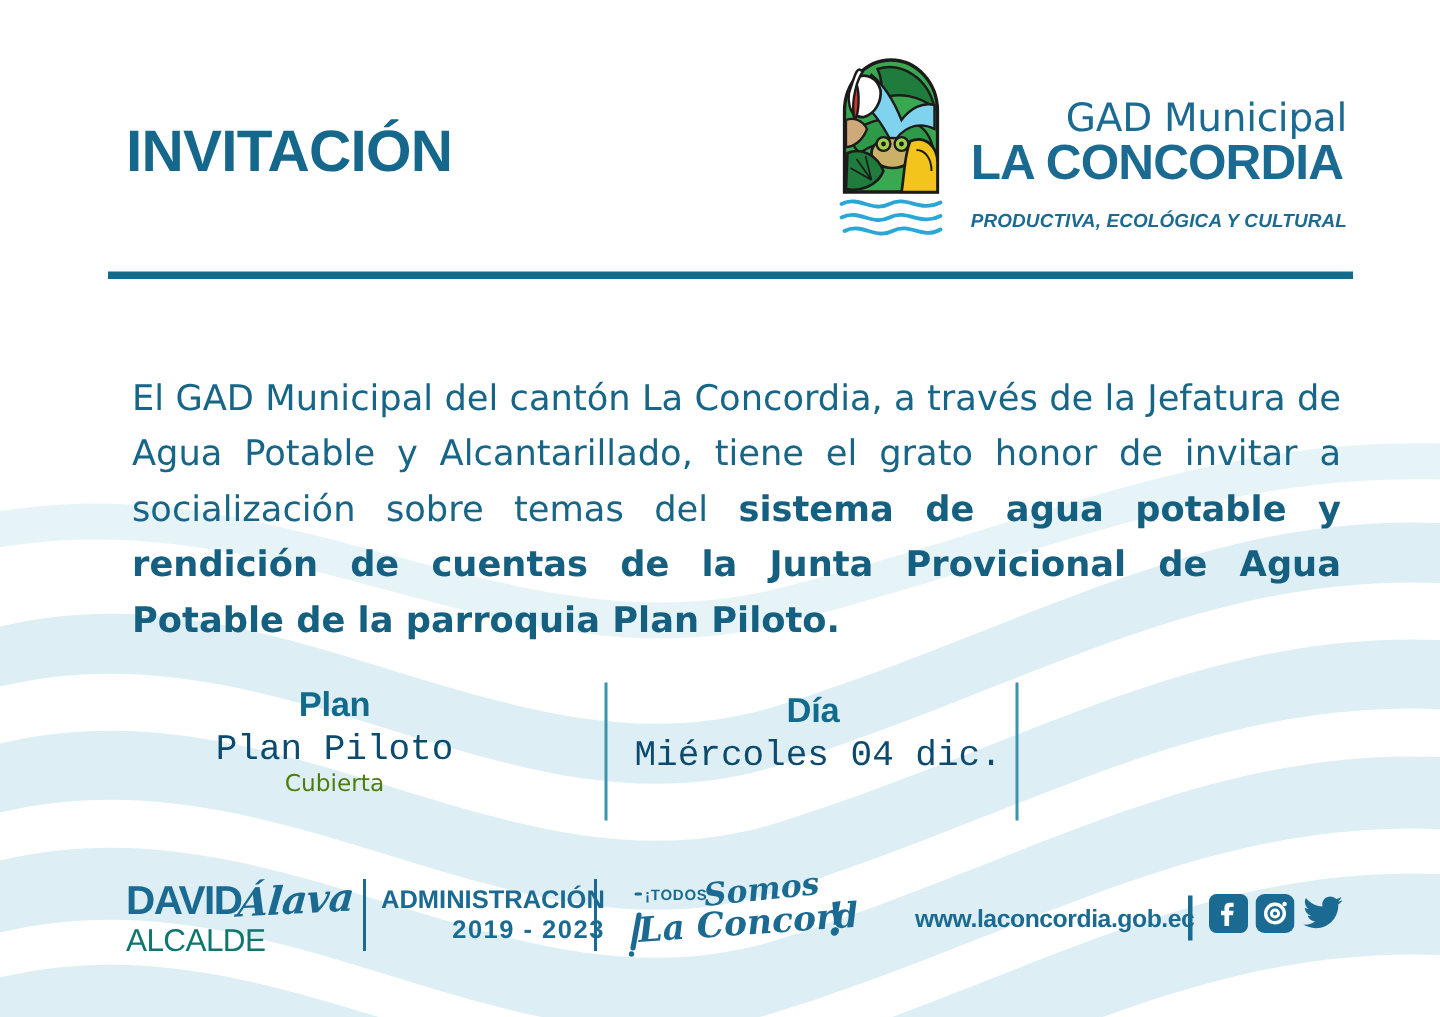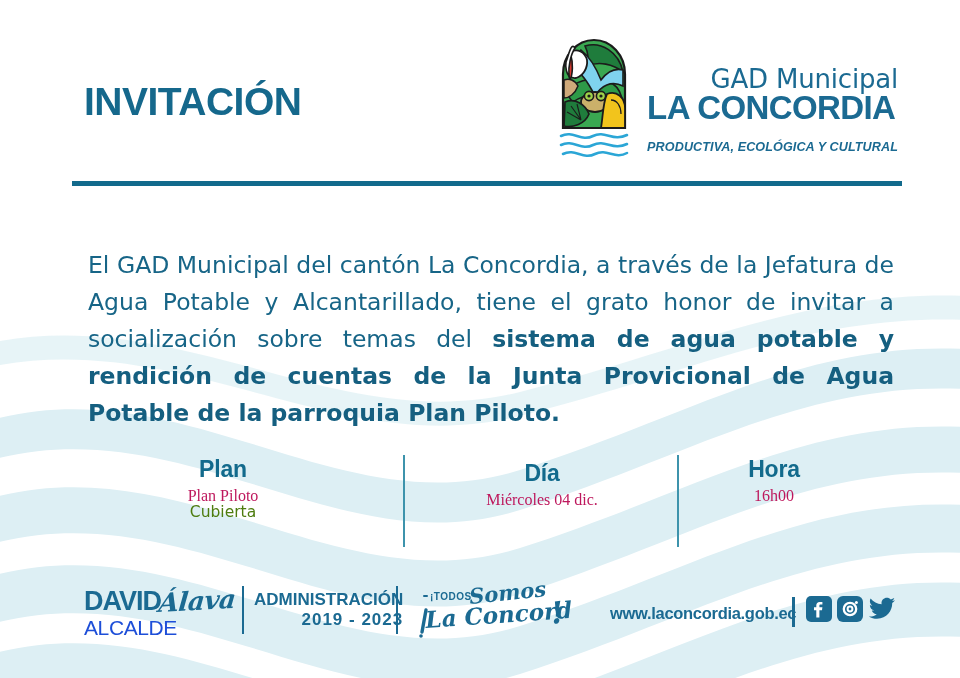--- a/index.html
+++ b/index.html
@@ -139,23 +139,23 @@
   }
   .detail-label {
     font-family: "Liberation Sans", sans-serif;
     font-weight: bold;
     font-size: 23px;
     color: #126a8c;
     letter-spacing: -0.2px;
     line-height: 1.15;
   }
   .detail-value {
-    font-family: Liberation Serif, serif;
-    font-size: 16px;
-    color: #be185d;
+    font-family: Liberation Mono, monospace;
+    font-size: 24px;
+    color: #0c4a6e;
     line-height: 1.25;
     margin-top: 4px;
     white-space: nowrap;
   }
   .detail-sub {
     font-family: "DejaVu Sans", sans-serif;
     font-size: 15.5px;
     color: #4d7c0f;
     line-height: 1.15;
     margin-top: -2px;
@@ -199,21 +199,21 @@
     font-size: 26px;
     color: #1b6a92;
     letter-spacing: -0.5px;
     transform: skewX(-8deg) rotate(-3deg);
     display: inline-block;
     margin-left: -2px;
   }
   .david-role {
     font-family: "Liberation Sans", sans-serif;
     font-size: 21px;
-    color: #1d4ed8;
+    color: #0f766e;
     letter-spacing: -0.4px;
     line-height: 1;
     margin-top: 1px;
   }
 
   .admin-wrap {
     position: absolute;
     left: 254px;
     top: 12px;
   }
@@ -348,24 +348,20 @@
 
     <div class="vdiv" style="left:403px; top:3px; height:92px;"></div>
 
     <div class="detail-col" style="left:423px; top:8px; width:238px;">
       <div class="detail-label">Día</div>
       <div class="detail-value">Miércoles 04 dic.</div>
     </div>
 
     <div class="vdiv" style="left:677px; top:3px; height:92px;"></div>
 
-    <div class="detail-col" style="left:694px; top:4px; width:160px;">
-      <div class="detail-label">Hora</div>
-      <div class="detail-value">16h00</div>
-    </div>
   </div>
 
   <div class="footer">
 
     <div class="david-wrap">
       <div style="display:flex; align-items:baseline;">
         <span class="david-name">DAVID</span>
         <span class="david-alava">Álava</span>
       </div>
       <div class="david-role">ALCALDE</div>

